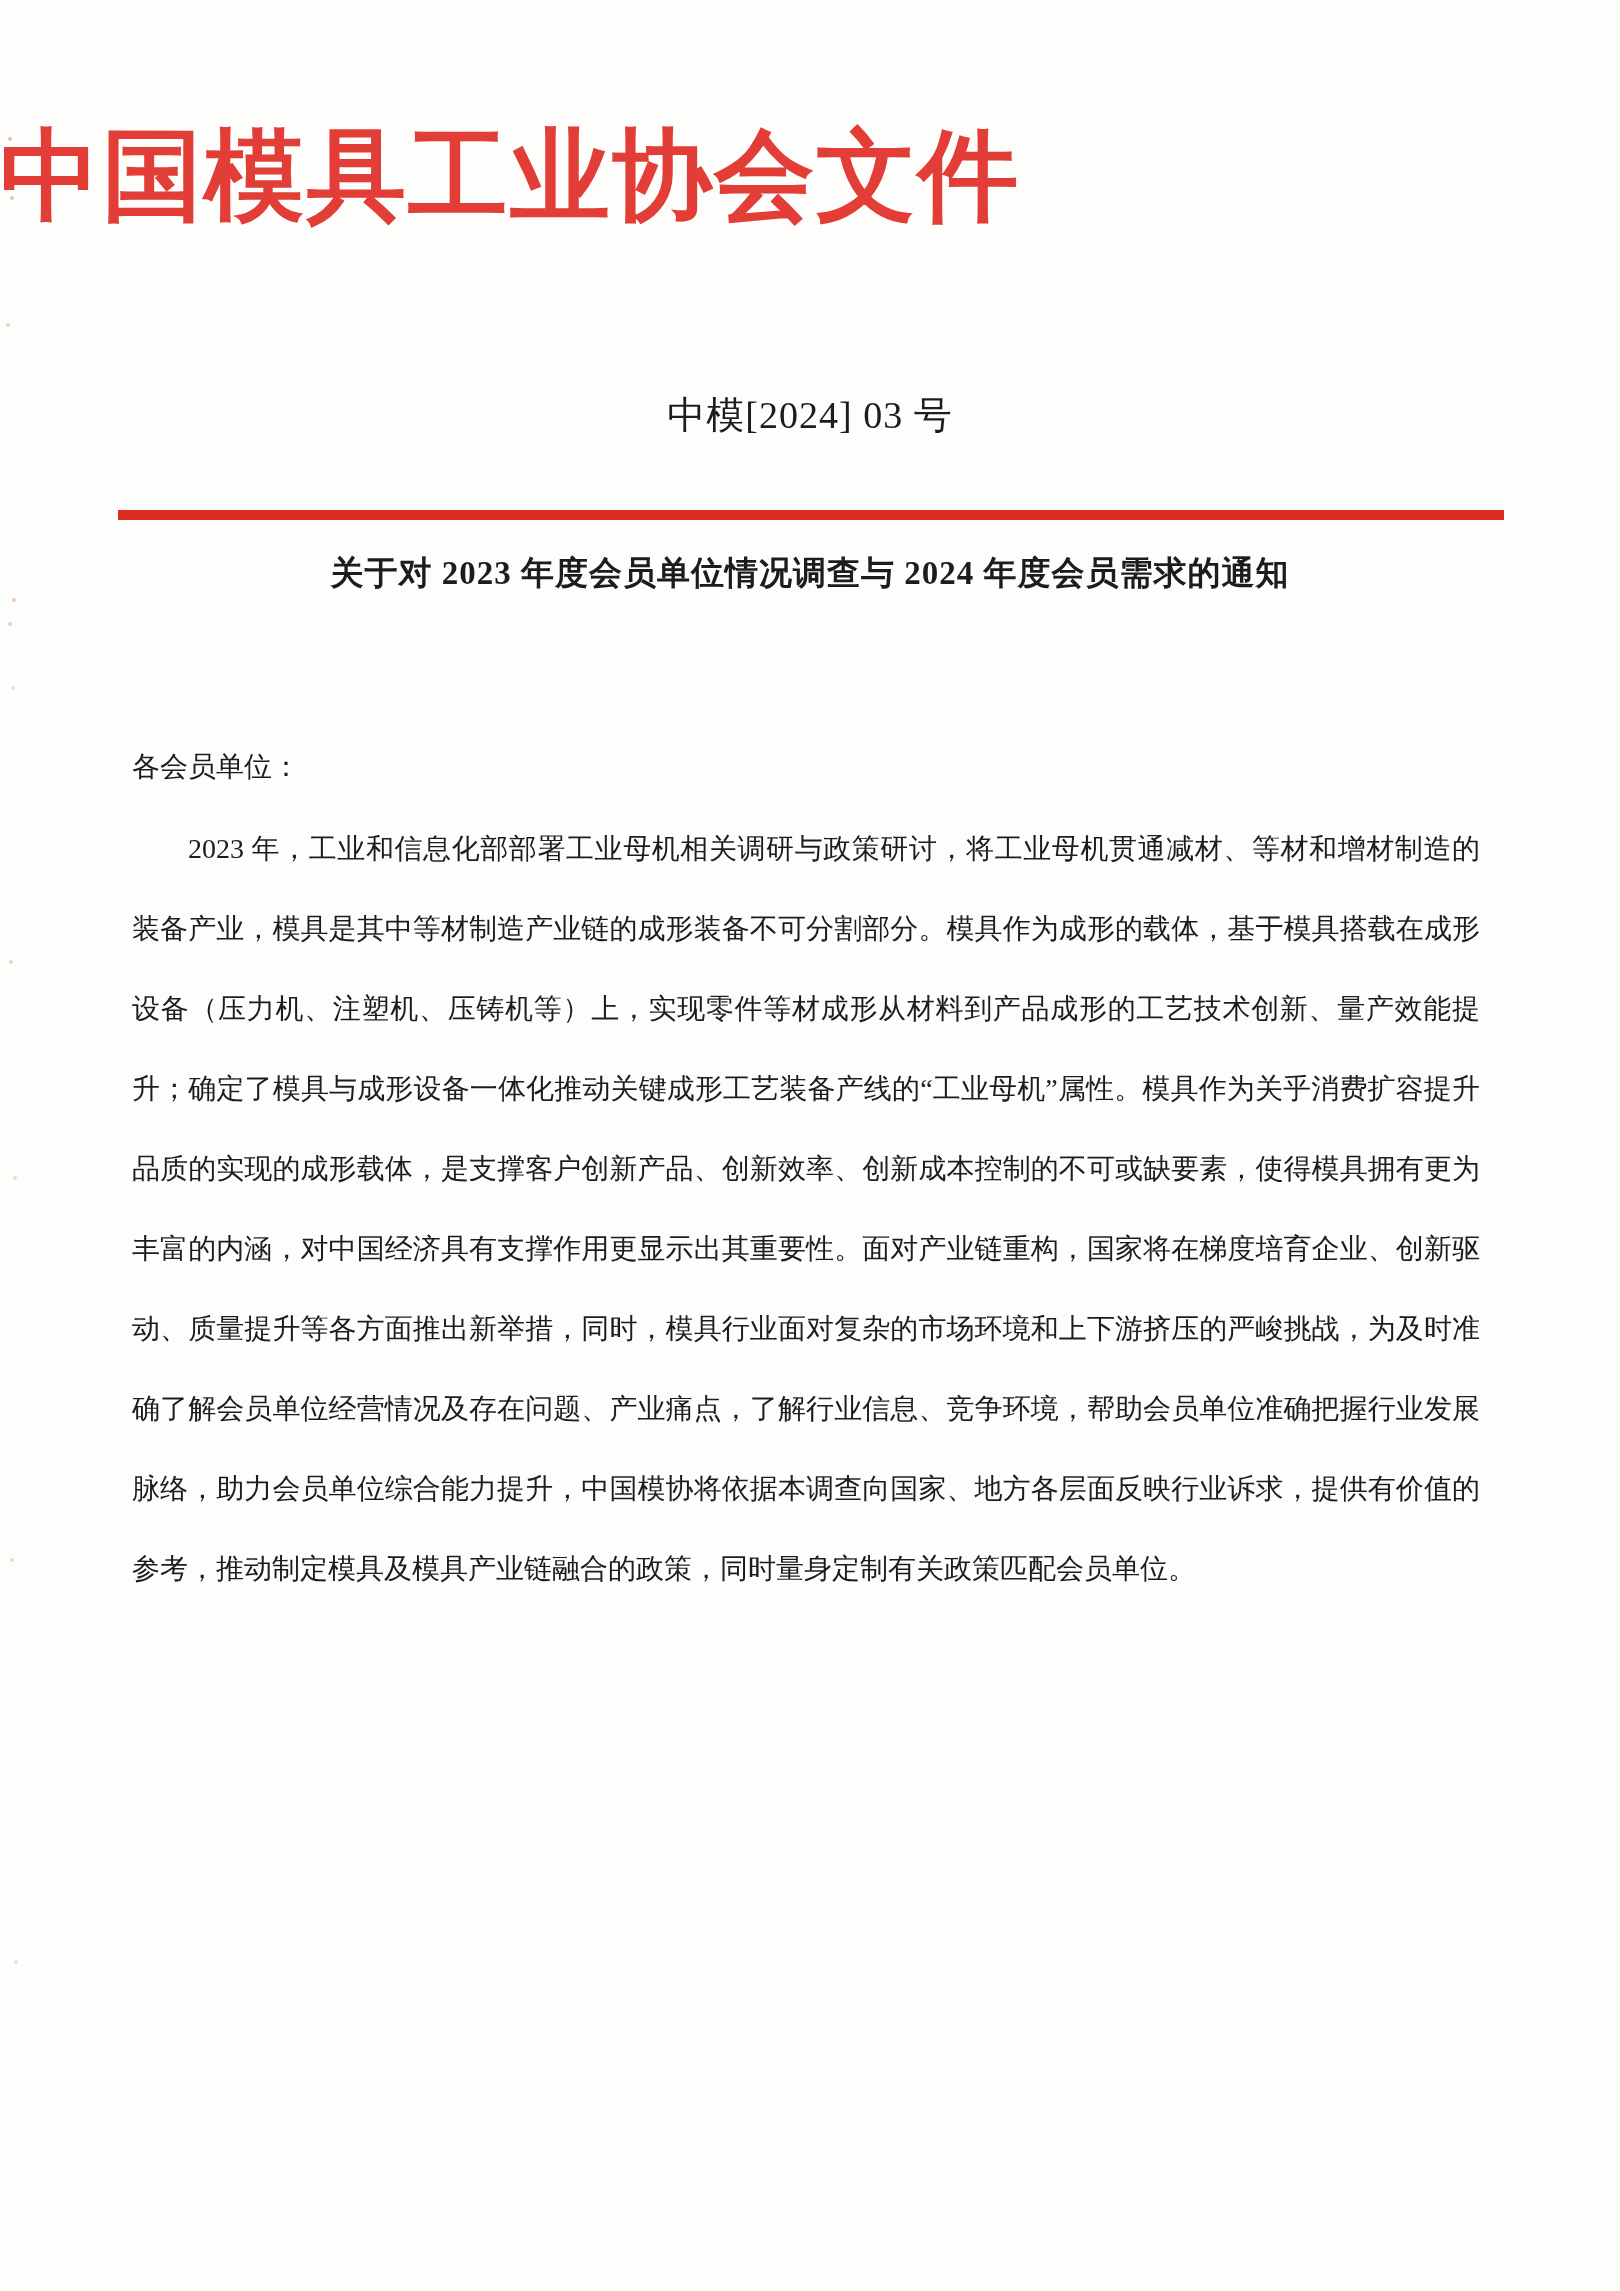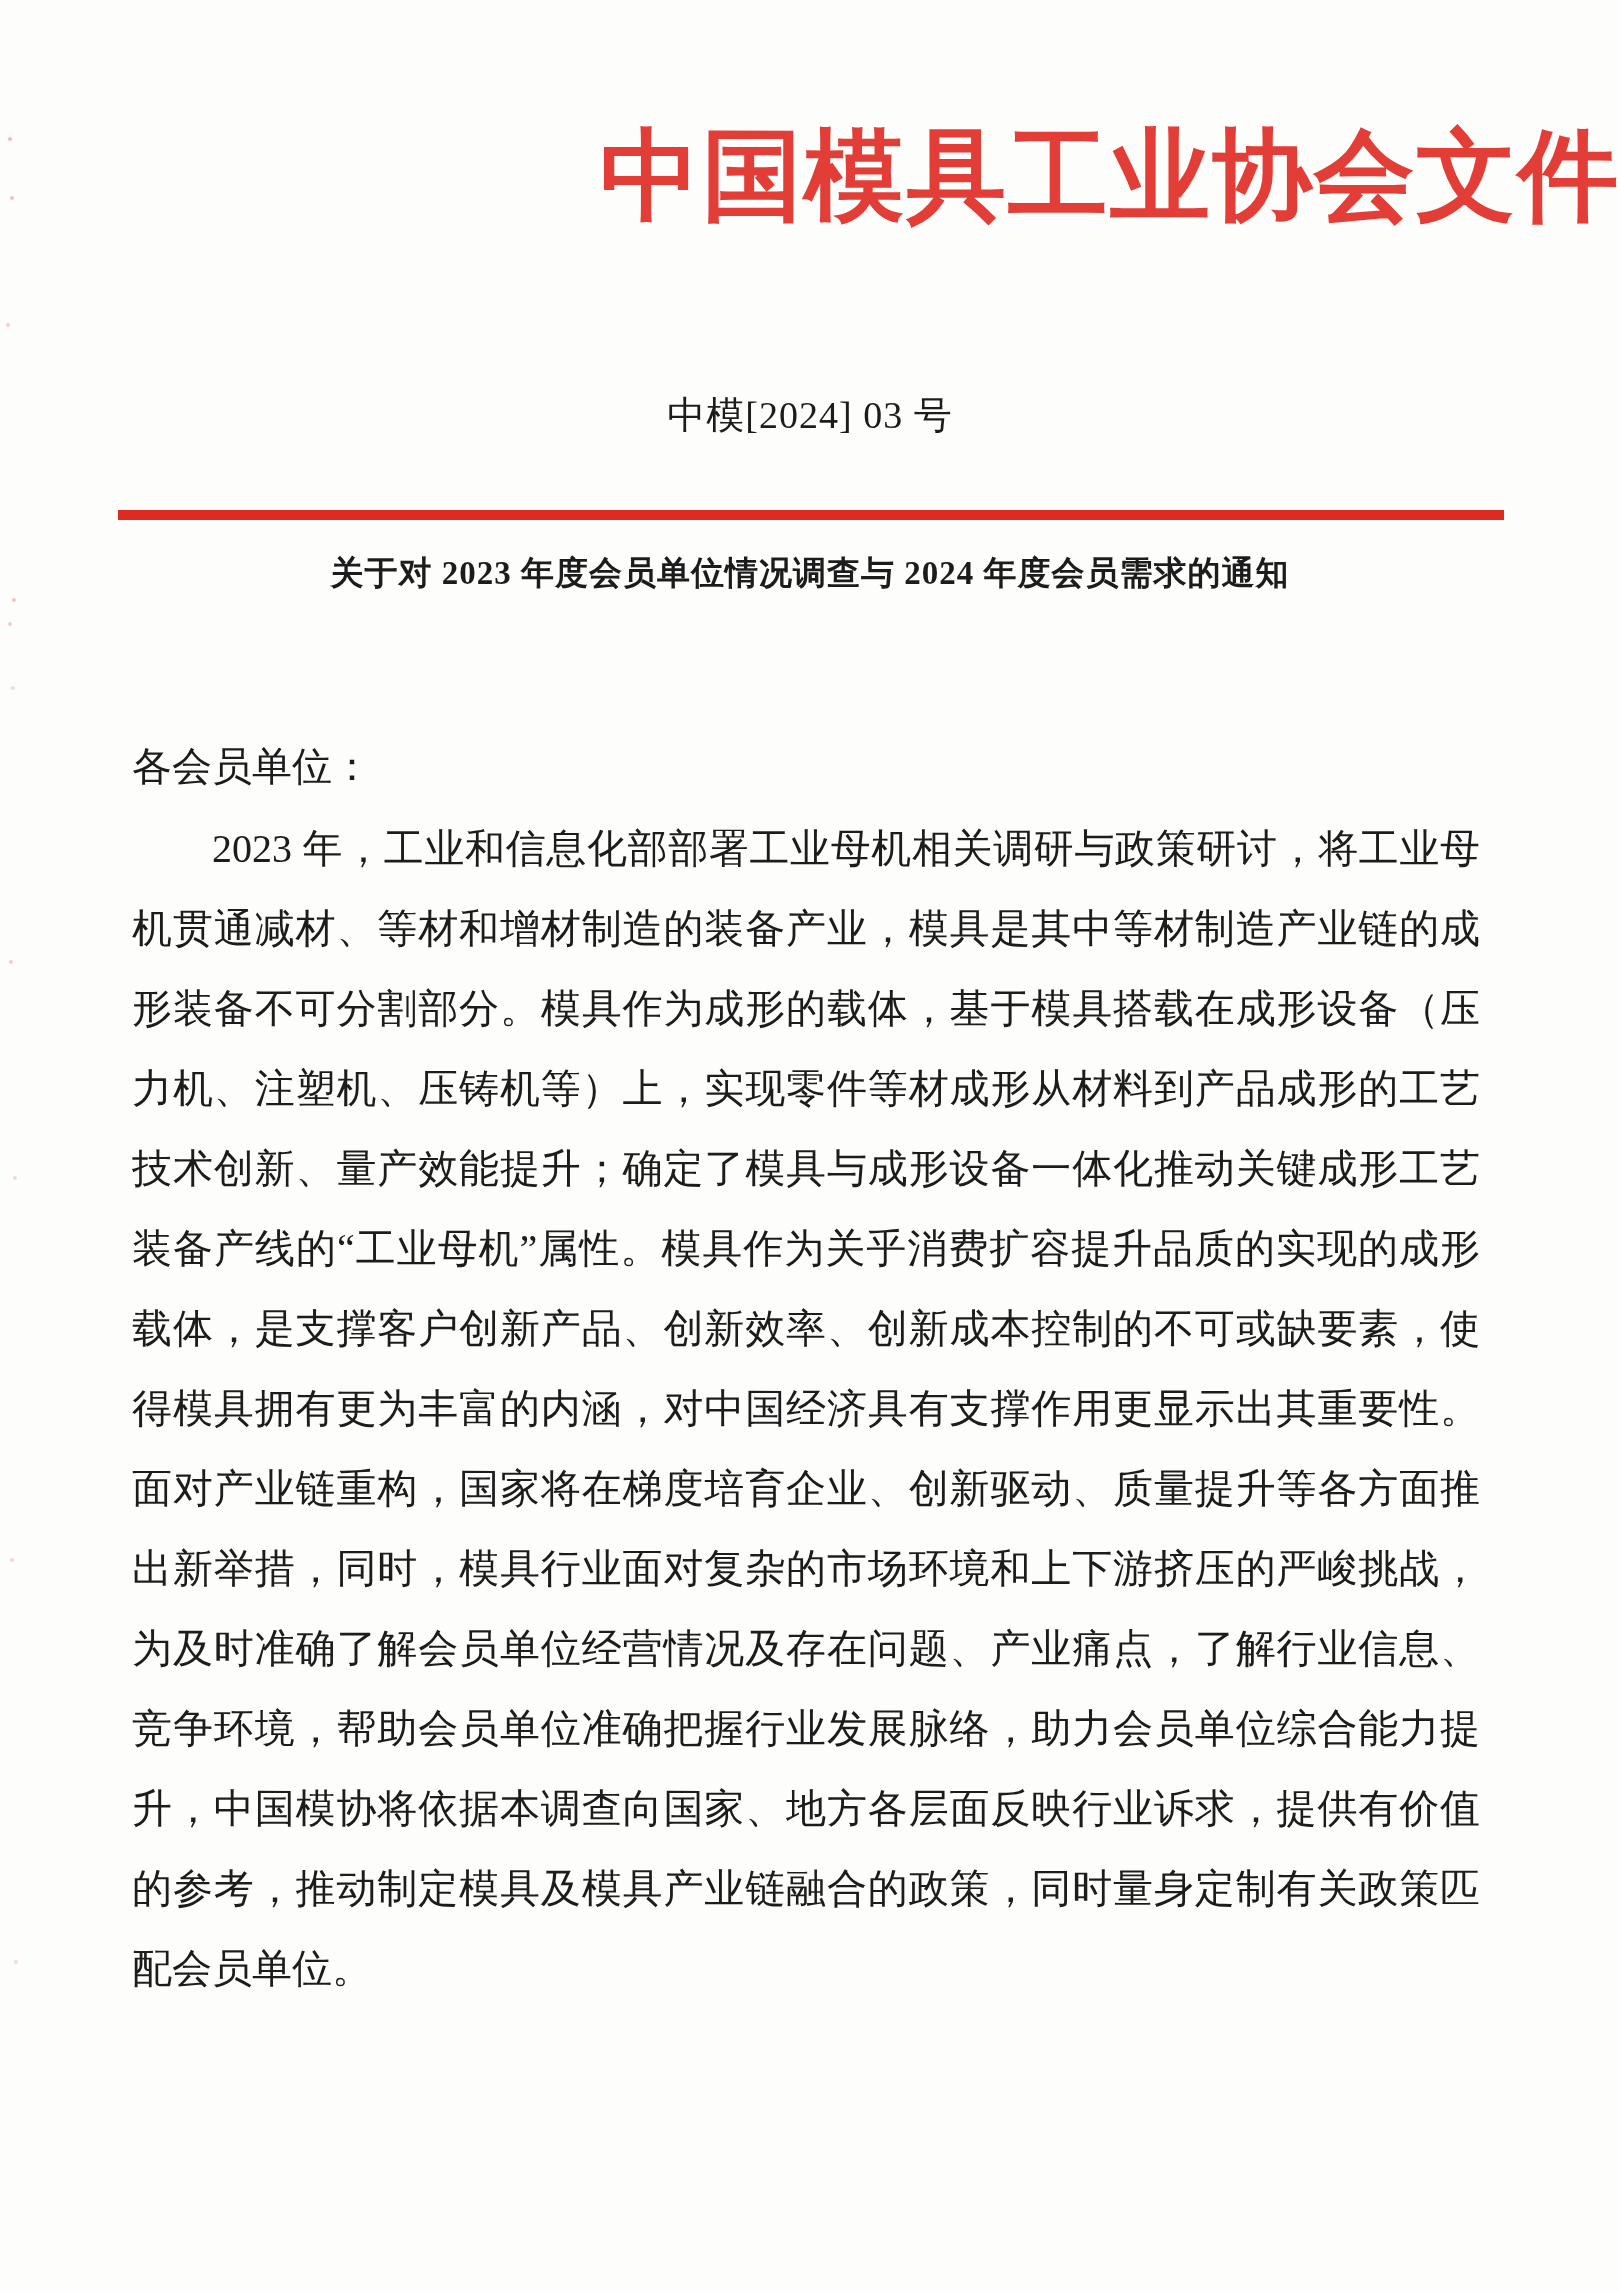--- a/index.html
+++ b/index.html
@@ -33,21 +33,21 @@
       1px 823px 0 rgba(220,60,50,0.25),
       4.9px 1039px 0 rgba(220,60,50,0.2),
       2px 1421px 0 rgba(220,60,50,0.22),
       5.9px 1823px 0 rgba(220,60,50,0.18);
   }
   .header-title {
     position: absolute;
     top: 110px;
     left: 0;
     width: 100%;
-    text-align: right;
+    text-align: left;
     font-size: 100px;
     font-weight: bold;
     letter-spacing: 2px;
     white-space: nowrap;
   }
   .doc-number {
     position: absolute;
     top: 390px;
     left: 0;
     width: 100%;
@@ -71,21 +71,21 @@
     font-size: 33px;
     font-weight: bold;
     letter-spacing: 1px;
     white-space: nowrap;
   }
   .body-block {
     position: absolute;
     top: 727px;
     left: 132px;
     width: 1348px;
-    font-size: 40px;
+    font-size: 28px;
     line-height: 80px;
     text-align: justify;
   }
   .salutation {
     margin: 0 0 2px 0;
   }
   .para {
     margin: 0;
     text-indent: 2em;
   }

